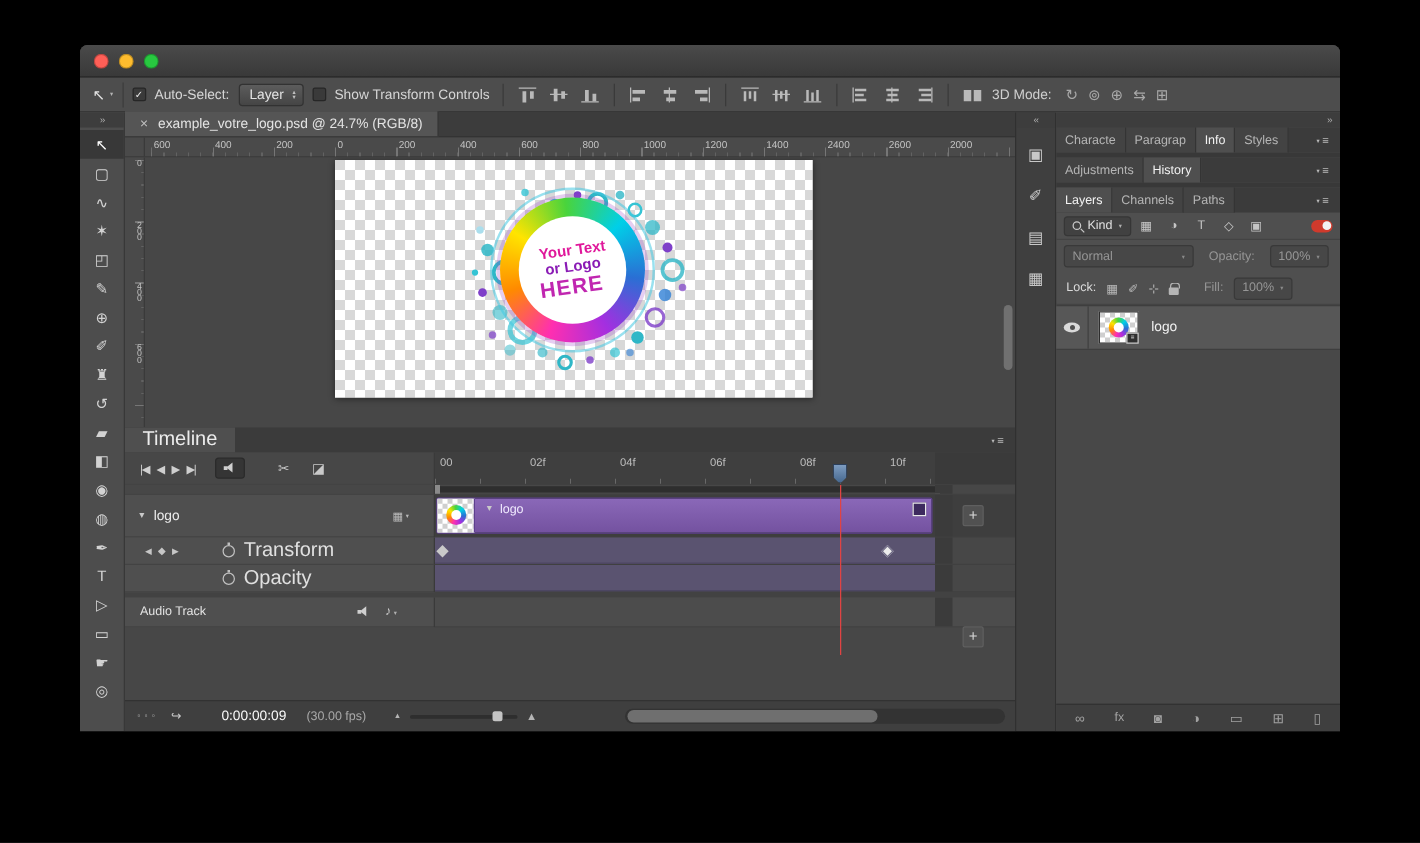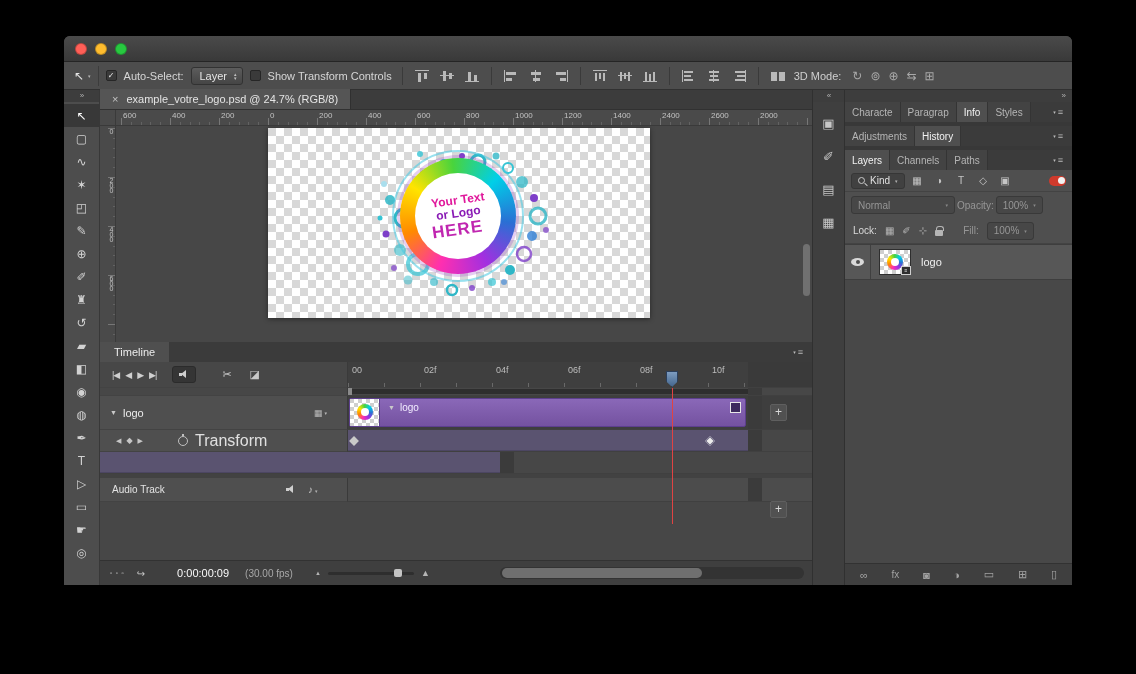--- a/index.html
+++ b/index.html
@@ -70,21 +70,21 @@
 
 .statusbar{height:17px;flex:0 0 17px;background:#484848;border-top:1px solid #3a3a3a;border-bottom:1px solid #343434;display:flex;align-items:center;font-size:10px;color:#dedede;position:relative}
 .zoom-val{margin-left:22px;width:44px}
 .doc-icon{width:9px;height:11px;border:1px solid #b5b5b5;background:#7d7d7d;margin-right:30px;flex:0 0 9px}
 .info-arrow{color:#9a9a9a;margin-left:12px;font-size:7px}
 .hscroll-track{position:absolute;left:280px;right:6px;top:3px;height:11px;background:#3c3c3c;border-radius:6px}
 .hscroll-thumb{position:absolute;left:108px;width:162px;top:1px;bottom:1px;background:#6f6f6f;border-radius:5px}
 
 .timeline{height:243px;flex:0 0 243px;background:#474747;display:flex;flex-direction:column}
 .tl-tabbar{height:20px;flex:0 0 20px;background:#3b3b3b;display:flex;align-items:flex-end;position:relative}
-.tl-tab{height:20px;background:#4f4f4f;padding:0 14px;font-size:11px;color:#ececec;display:flex;align-items:center}
+.tl-tab{height:20px;background:#4f4f4f;padding:0 14px;font-size:16px;color:#ececec;display:flex;align-items:center}
 .panel-menu{position:absolute;right:9px;top:5px;color:#b9b9b9;font-size:9px;display:flex;align-items:center;gap:2px}
 .pm-caret{font-size:5px}
 .tl-main{flex:1;position:relative;display:flex;flex-direction:column;min-height:0}
 .tl-row{display:flex}
 .tl-left{width:248px;flex:0 0 248px;background:#4f4f4f;border-bottom:1px solid #434343;border-right:1px solid #3a3a3a;display:flex;align-items:center;position:relative}
 .tl-track{flex:1;position:relative;background:#474747;border-bottom:1px solid #404040}
 .with-gutter::after{content:"";position:absolute;left:400px;top:0;bottom:0;width:14px;background:#3b3b3b}
 .row-controls{height:26px;flex:0 0 26px}
 .row-controls .tl-left{background:#474747}
 .transport{display:flex;align-items:center;gap:6px;padding-left:12px;color:#cfcfcf;font-size:9px}
@@ -160,21 +160,21 @@
 .ptab.active{background:#4f4f4f;color:#f2f2f2}
 .dock-gap{height:4px;flex:0 0 4px;background:#383838}
 .layers-body{flex:1;display:flex;flex-direction:column;min-height:0}
 .filter-row{height:22px;flex:0 0 22px;display:flex;align-items:center;gap:3px;padding:0 6px;border-bottom:1px solid #434343}
 .kind-box{display:flex;align-items:center;gap:5px;background:#414141;border:1px solid #363636;border-radius:3px;height:16px;padding:0 6px;font-size:10px;color:#e0e0e0}
 .magnifier{width:7px;height:7px;border:1px solid #c9c9c9;border-radius:50%;position:relative;flex:0 0 7px}
 .magnifier::after{content:"";position:absolute;left:5px;top:6px;width:4px;height:1px;background:#c9c9c9;transform:rotate(45deg)}
 .fbtn{width:19px;height:16px;display:flex;align-items:center;justify-content:center;font-size:10px;color:#c5c5c5}
 .toggle{margin-left:auto;width:17px;height:10px;background:#cf3a2c;border-radius:5px;position:relative}
 .toggle::after{content:"";position:absolute;right:1.5px;top:1.5px;width:7px;height:7px;background:#f2f2f2;border-radius:50%}
-.blend-row{height:26px;flex:0 0 26px;display:flex;align-items:center;padding:0 6px;gap:2px}
+.blend-row{height:26px;flex:0 0 26px;display:flex;align-items:center;padding:0 6px;gap:12px}
 .sel{background:#474747;border:1px solid #393939;border-radius:3px;height:18px;display:flex;align-items:center;justify-content:space-between;padding:0 6px;font-size:10px;color:#969696}
 .sel .car{font-size:5px;color:#8a8a8a;margin-left:4px}
 .blend-sel{width:104px}
 .dim-label{font-size:10px;color:#969696}
 .val-sel{width:47px}
 .lock-row{height:26px;flex:0 0 26px;display:flex;align-items:center;padding:0 8px;gap:8px;border-bottom:1px solid #434343}
 .lock-label{font-size:10px;color:#dadada}
 .lk{font-size:10px;color:#b5b5b5}
 .lock-glyph{width:8px;height:6px;background:#b5b5b5;position:relative;margin-top:4px;border-radius:1px}
 .lock-glyph::before{content:"";position:absolute;top:-4px;left:1px;width:6px;height:4px;border:1px solid #b5b5b5;border-bottom:none;border-radius:3px 3px 0 0}
@@ -479,20 +479,24 @@
               <span class="prop-name">Transform</span>
             </div>
             <div class="tl-track with-gutter">
               <div class="lane-purple"></div>
               <span class="kf kf-left"></span>
               <span class="kf kf-right"></span>
             </div>
           </div>
 
           <div class="tl-row row-prop">
+            <div class="tl-left">
+              <span class="stopwatch"></span>
+              <span class="prop-name">Opacity</span>
+            </div>
             <div class="tl-track with-gutter">
               <div class="lane-purple"></div>
             </div>
           </div>
 
 
           <div class="row-spacer"></div>
 
           <div class="tl-row row-audio">
             <div class="tl-left">

